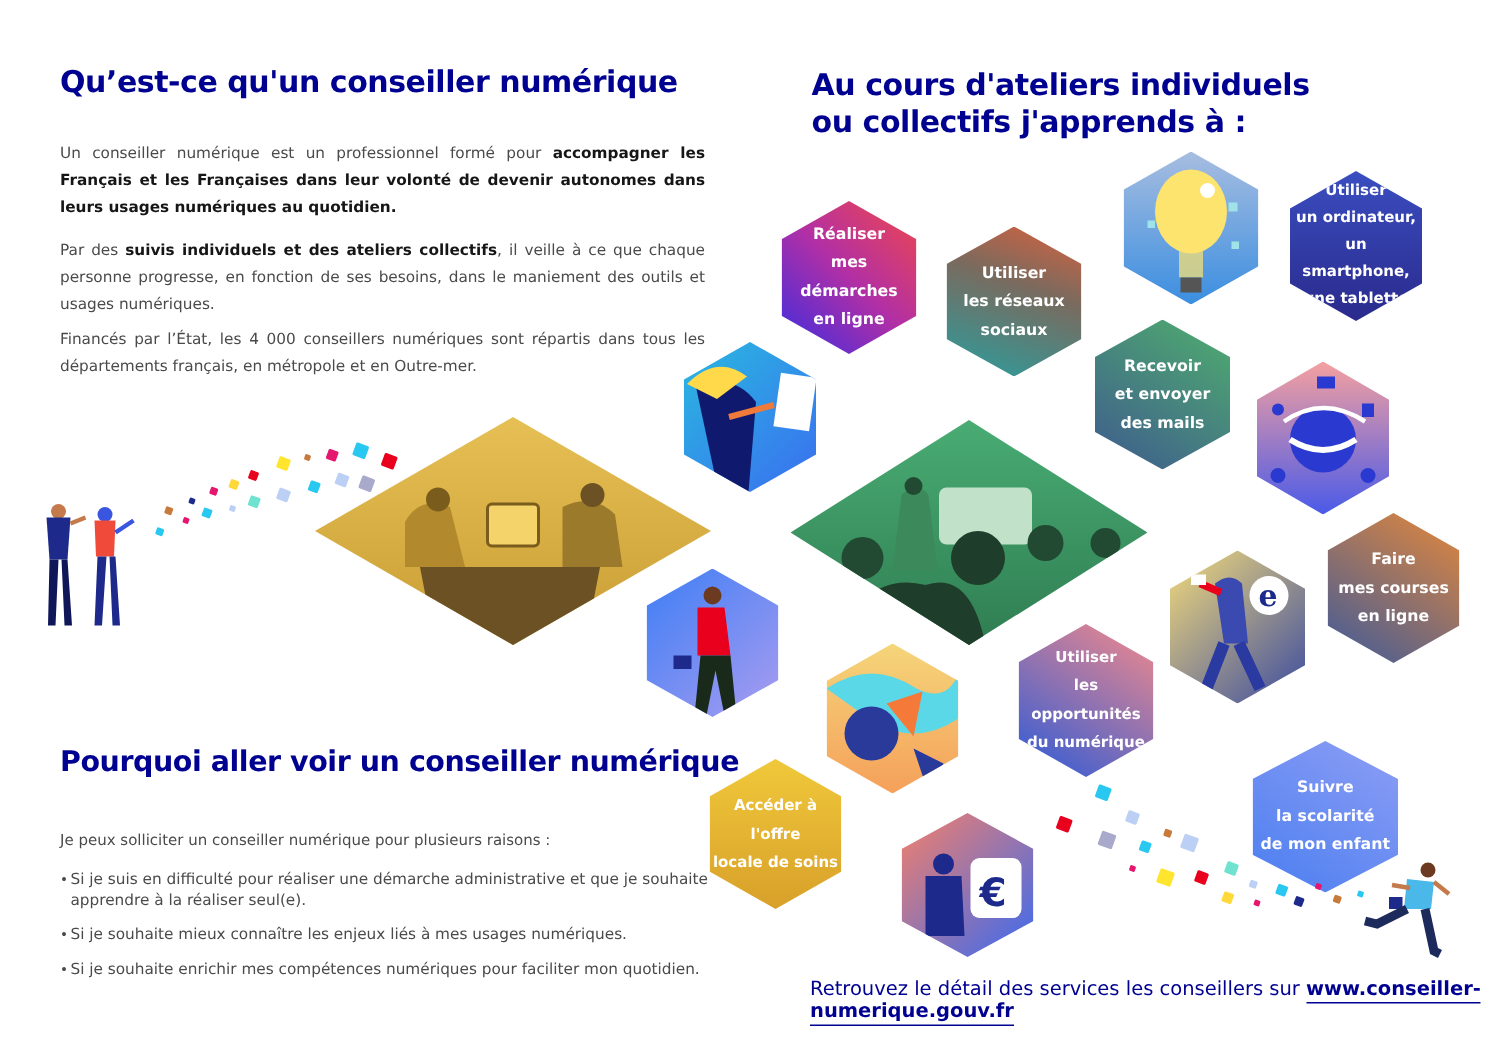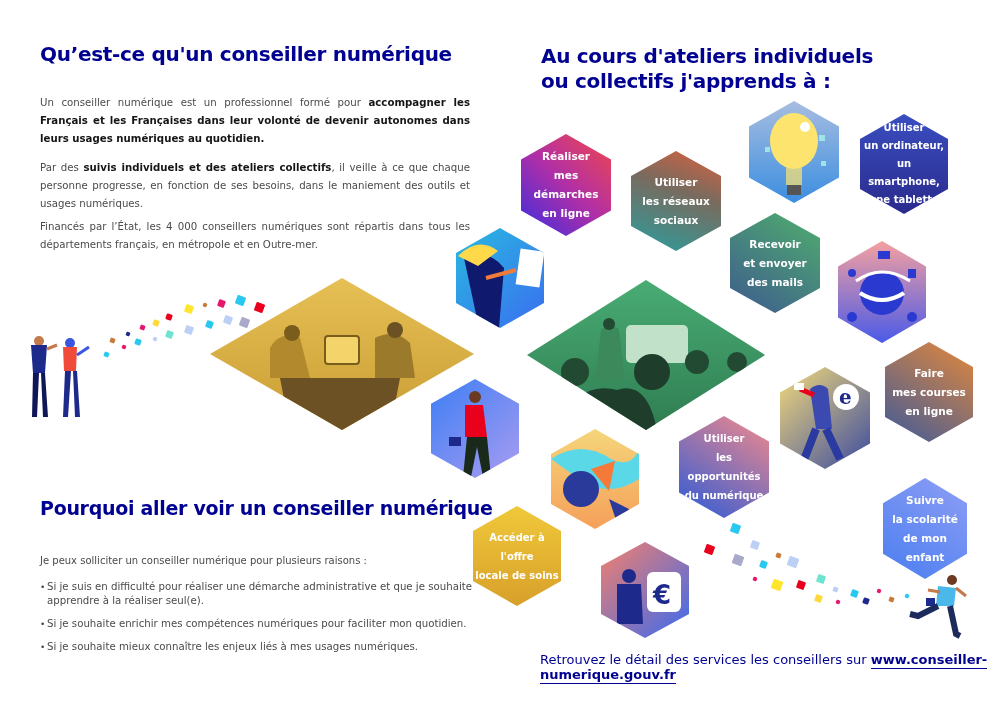--- a/index.html
+++ b/index.html
@@ -193,21 +193,21 @@
 
 <div class="hex" style="left:551px;top:429px;width:88px;height:100px;background:linear-gradient(180deg,#f5d57a 0%,#f5a05a 100%);">
   <svg width="88" height="100" viewBox="0 0 88 100">
     <path d="M0 30 q30 -20 60 0 q20 10 28 -10 v30 q-30 20 -60 0 z" fill="#5ad8e8"></path>
     <circle cx="30" cy="60" r="18" fill="#2a3a9a"></circle>
     <path d="M40 40 l24 -8 l-6 30 z" fill="#f57a3a"></path>
     <path d="M58 70 l20 10 l-10 20 z" fill="#2a3a9a"></path>
   </svg>
 </div>
 
-<div class="hex" style="left:835px;top:478px;width:84px;height:101px;background:linear-gradient(215deg,#8e9ef5 0%,#4a7ef0 100%);margin-left:48px;">
+<div class="hex" style="left:835px;top:494px;width:97px;height:101px;background:linear-gradient(215deg,#8e9ef5 0%,#4a7ef0 100%);">
   <span>Suivre
 la scolarité
 de mon enfant</span>
 </div>
 
 <div class="hex" style="left:473px;top:506px;width:88px;height:100px;background:linear-gradient(180deg,#f0c83a 0%,#d8a02a 100%);font-size:10px;">
   <span>Accéder à l'offre
 locale de soins</span>
 </div>
 
@@ -249,19 +249,19 @@
     <path d="M20 18 l12 2 M48 16 l10 8" stroke="#c47a4a" stroke-width="3"></path>
     <rect x="18" y="26" width="9" height="8" fill="#1d2a8c"></rect>
     <path d="M30 34 l-20 10 l-8 -2 M42 34 l6 28 l4 2" stroke="#1d2a5c" stroke-width="6" fill="none"></path>
   </svg>
 </div>
 
 <h2 class="abs h1 title-bottom">Pourquoi aller voir un conseiller numérique</h2>
 <p class="why-intro">Je peux solliciter un conseiller numérique pour plusieurs raisons :</p>
 <ul class="bullets">
   <li>Si je suis en difficulté pour réaliser une démarche administrative et que je souhaite apprendre à  la réaliser seul(e).</li>
+  <li>Si je souhaite mieux connaître les enjeux liés à mes usages numériques.</li>
   <li>Si je souhaite enrichir mes compétences numériques pour faciliter mon quotidien.</li>
-  <li>Si je souhaite mieux connaître les enjeux liés à mes usages numériques.</li>
 </ul>
 
 <p class="footer">
   <span>Retrouvez le détail des services les conseillers sur </span><a>www.conseiller-numerique.gouv.fr</a>
 </p>
 
 </body></html>

